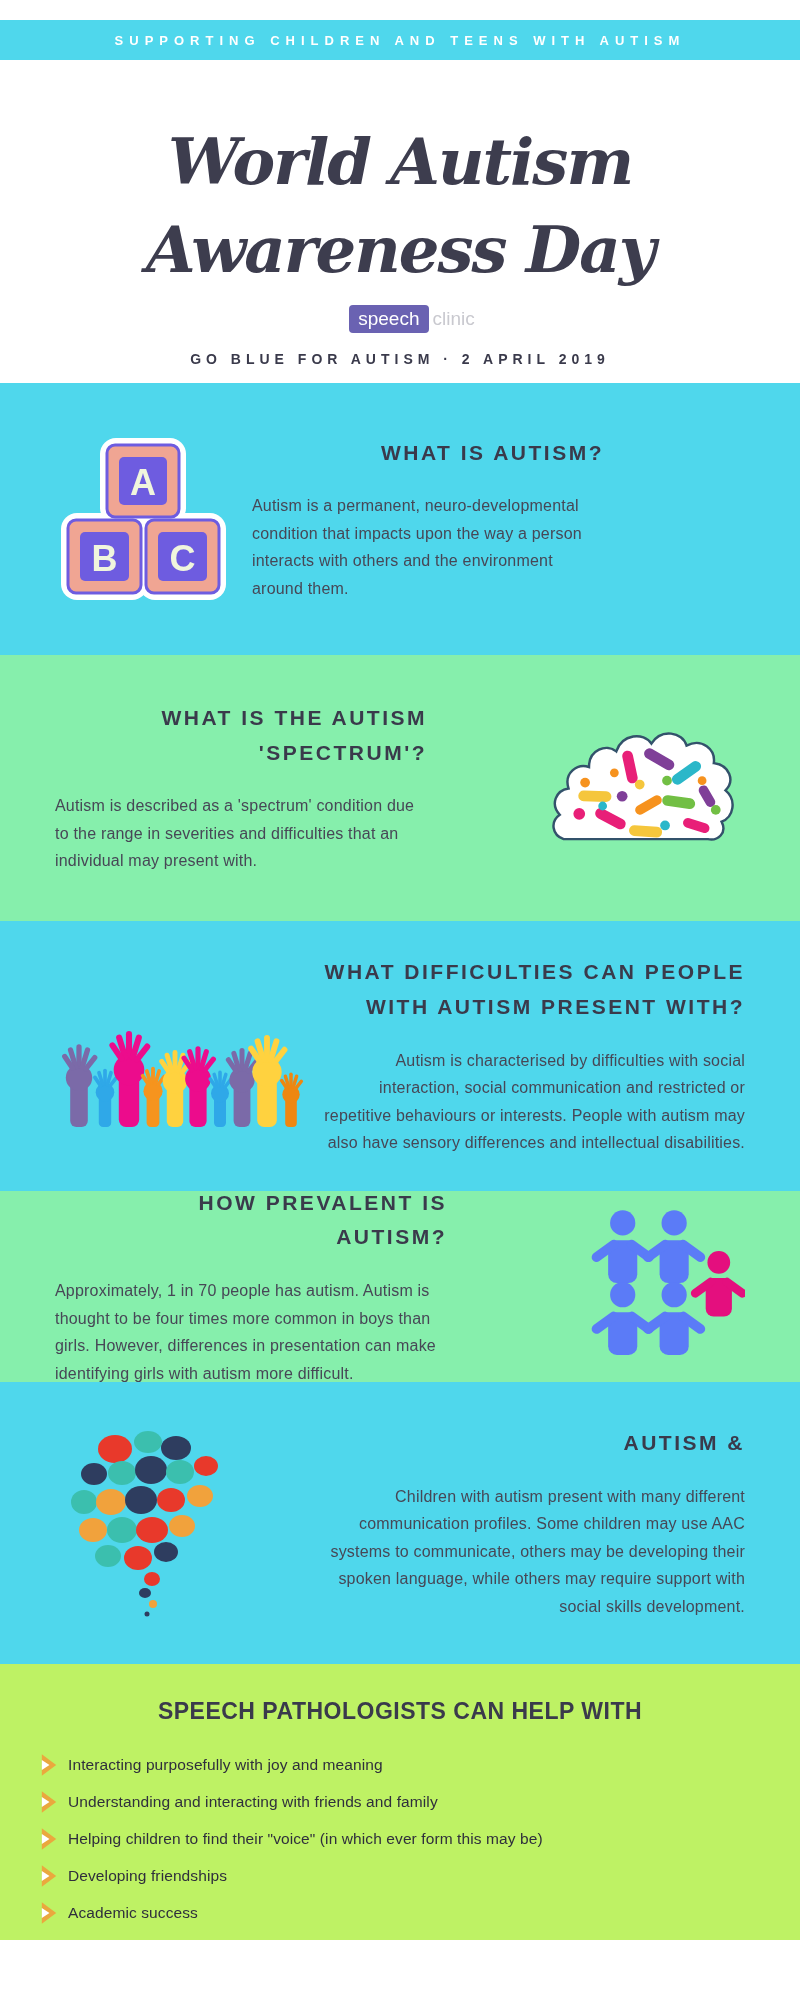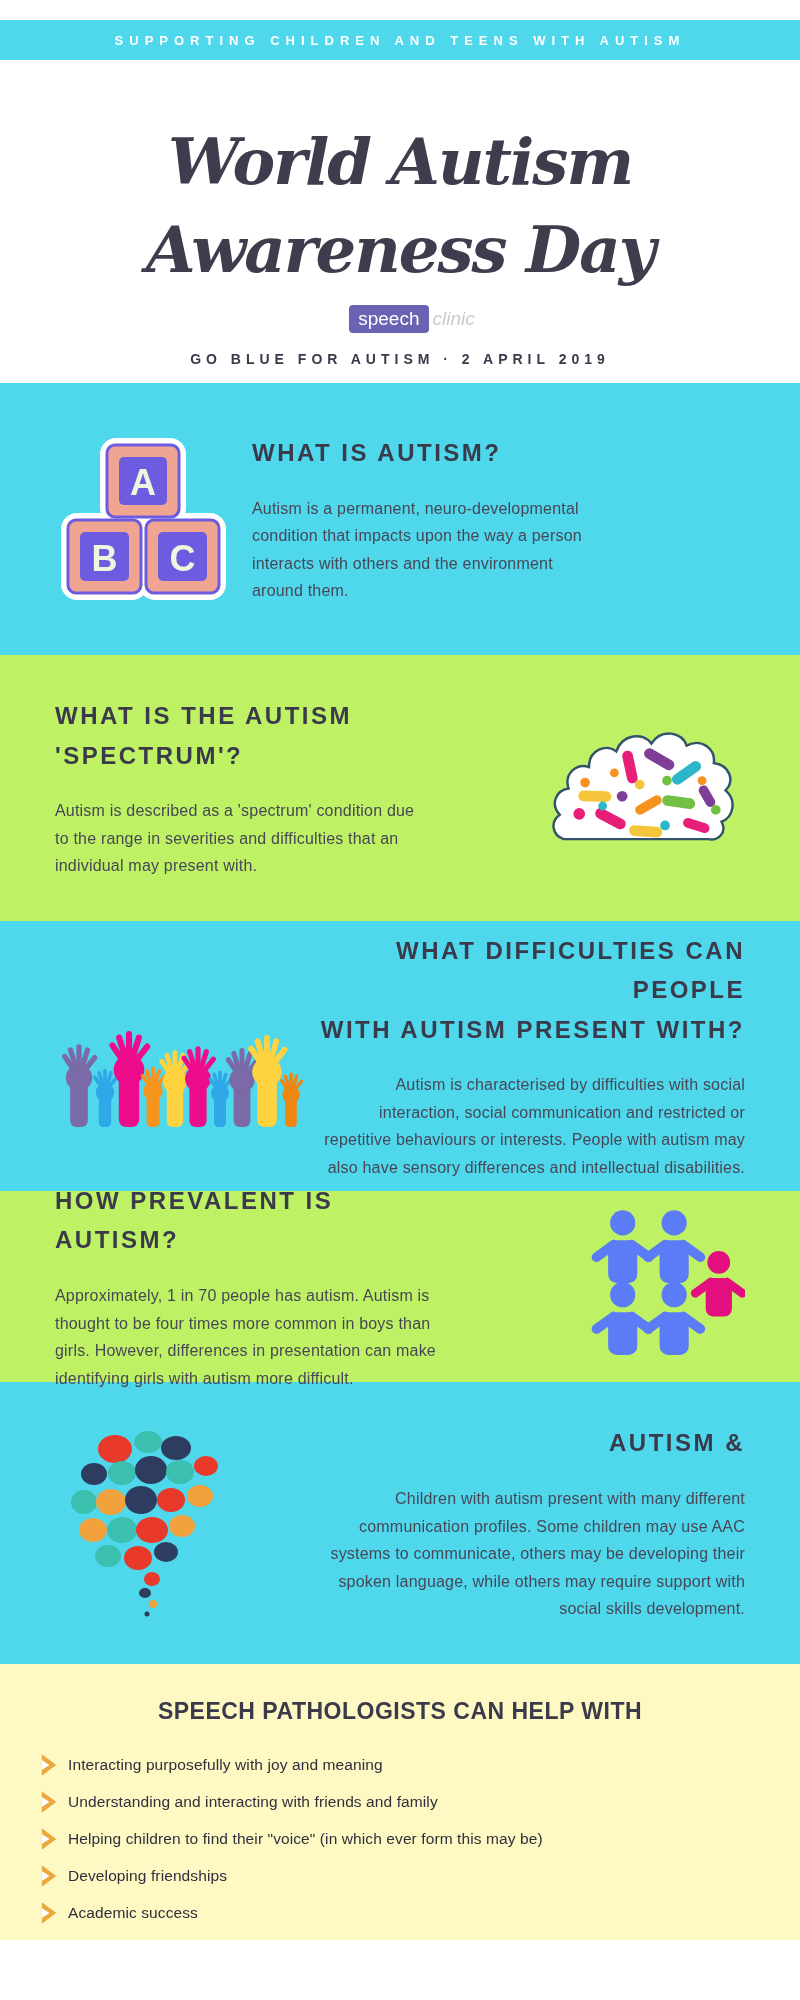--- a/index.html
+++ b/index.html
@@ -14,47 +14,47 @@
   
   .banner{margin-top:20px;height:40px;background:var(--teal-bg);display:flex;align-items:center;justify-content:center;}
   .banner span{color:#ffffff;font-size:13px;font-weight:bold;letter-spacing:6px;}
 
   
   .header{height:323px;text-align:center;padding-top:26px;}
   .title{font-family:"DejaVu Serif",serif;font-style:italic;font-weight:bold;font-size:64px;line-height:1.38;color:var(--title-ink);letter-spacing:-2px;margin-top:32px;}
   .title-line{display:block;}
   .logo{margin-top:10px;font-size:19px;display:inline-flex;align-items:center;padding-left:24px;}
   .logo-primary{background:var(--logo-purple);color:#ffffff;padding:3px 9px;border-radius:4px;}
-  .logo-secondary{color:var(--logo-gray);margin-left:4px;font-style:italic;}
+  .logo-secondary{color:var(--logo-gray);margin-left:4px;}
   .tagline{margin-top:18px;font-size:14px;font-weight:bold;letter-spacing:5px;color:var(--heading-text);}
 
   
-  .section{display:flex;align-items:center;padding:0 55px;background:#bef264;}
+  .section{display:flex;align-items:center;padding:0 55px;background:#86efac;}
   .section.teal{background:var(--teal-bg);}
-  h2{font-size:24px;letter-spacing:2.5px;font-weight:bold;color:var(--heading-text);margin:0 0 22px 0;line-height:1.65;}
+  h2{font-size:21px;letter-spacing:2.5px;font-weight:bold;color:var(--heading-text);margin:0 0 22px 0;line-height:1.65;text-align:right;}
   .hline{display:block;}
   p.body{font-size:16px;line-height:1.72;margin:0;letter-spacing:0.2px;color:var(--body-text);}
   .icon-wrap{flex:none;}
 
   .s1{height:272px;}
   .s1 .text-col{margin-left:22px;width:352px;}
   .s2{height:266px;}
   .s2 .text-col{width:372px;}
   .s2 .icon-wrap{margin-left:auto;}
   .s3{height:270px;}
   .s3 .icon-wrap{width:252px;}
   .s3 .text-col{margin-left:auto;width:432px;text-align:right;}
   .s4{height:191px;}
   .s4 .text-col{width:392px;}
   .s4 .icon-wrap{margin-left:auto;}
   .s5{height:282px;}
   .s5 .text-col{margin-left:auto;width:448px;text-align:right;}
 
   
-  .help{height:276px;display:block;padding:34px 40px 0 40px;background:#fef9c3;}
+  .help{height:276px;display:block;padding:34px 40px 0 40px;background:#bef264;}
   .help h2{text-align:center;font-size:23px;letter-spacing:0.5px;margin:0 0 26px 0;line-height:1.2;}
   .help ul{list-style:none;margin:0;padding:0;}
   .help li{display:flex;align-items:center;margin-bottom:11px;font-size:15.5px;color:#2f2f3c;letter-spacing:0.1px;}
   .help li svg{margin-right:10px;flex:none;}
 </style>
 </head>
 <body>
 
 <div class="page">
 

